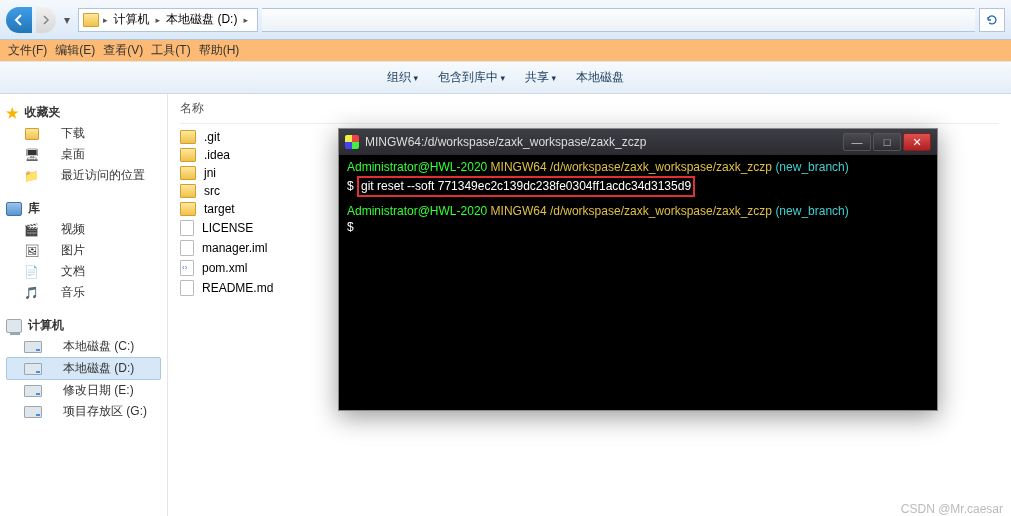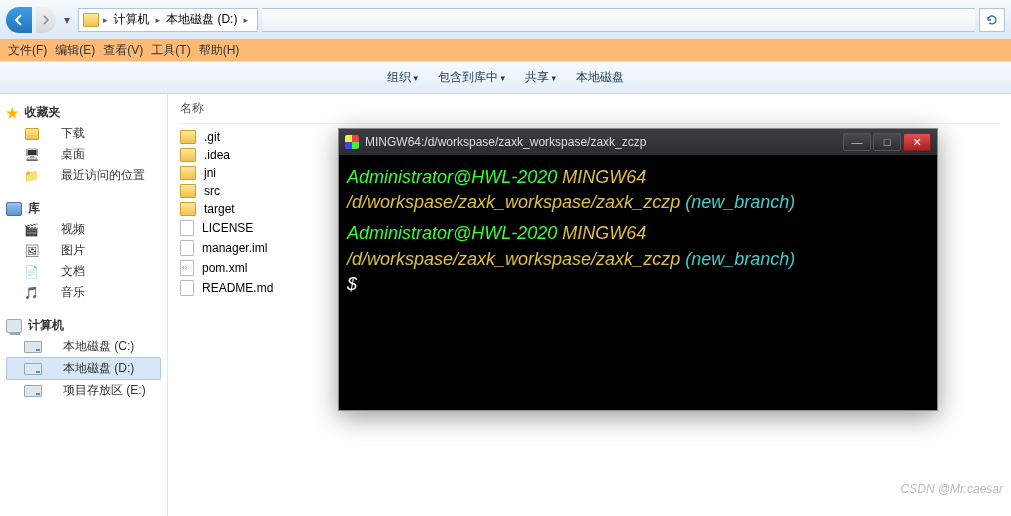--- a/index.html
+++ b/index.html
@@ -45,28 +45,28 @@
 .file-ico { width:14px; height:16px; background:#fff; border:1px solid #bbb; border-radius:1px; position:relative; }
 .file-ico.xml::after { content:"‹›"; position:absolute; font-size:8px; color:#5080c0; left:1px; top:2px; }
 
 
 .term-window { position:absolute; left:338px; top:128px; width:600px; height:283px; background:#000; border:1px solid #888; box-shadow:0 6px 24px rgba(0,0,0,0.4); }
 .term-title { height:26px; background: linear-gradient(#3e3e46, #2a2a30); display:flex; align-items:center; padding:0 6px; color:#ddd; font-size:12px; gap:6px; }
 .term-title .ticon { width:14px; height:14px; display:inline-block; background: conic-gradient(#e44 0 90deg, #4e4 90deg 180deg, #44e 180deg 270deg, #ee4 270deg 360deg); border-radius:2px; }
 .term-ctrls { margin-left:auto; display:flex; gap:2px; }
 .term-ctrls div { width:28px; height:18px; border:1px solid #555; background: linear-gradient(#4a4a50, #2d2d32); color:#ccc; font-size:11px; display:flex; align-items:center; justify-content:center; border-radius:2px;}
 .term-ctrls .close { background: linear-gradient(#e05050, #b02020); border-color:#802020; color:#fff; }
-.term-body { padding: 10px 8px; font-family: Consolas, monospace; font-size:18px; color:#fff; line-height:1.4;font-style:italic; }
+.term-body { padding: 4px 8px; font-family: Consolas, monospace; font-size:12px; color:#fff; line-height:1.4; }
 .g { color:#33ff33; }
 .y { color:#e0c040; }
 .c { color:#40d0d0; }
 .w { color:#fff; }
 .boxed { border:2px solid #e03030; padding: 0 2px; display:inline-block; }
 
-.watermark { position:absolute; right:8px; bottom:20px; color:#bbb; font-size:12px; z-index:10;font-style:italic;}
+.watermark { position:absolute; right:8px; bottom:0; color:#bbb; font-size:12px; z-index:10;}
 
 
 .drive { width:18px; height:12px; background:#dfe6ec; border:1px solid #9aa7b3; border-radius:1px; position:relative; }
 .drive::after { content:""; position:absolute; right:1px; bottom:1px; width:4px; height:2px; background:#4a90d9; }
 .lib-ico { width:16px; height:14px; background:linear-gradient(#9cc3ea,#5a96cc); border:1px solid #3a74a8; border-radius:2px; }
 .pc-ico { width:16px; height:14px; background:#dfe6ec; border:1px solid #9aa7b3; border-radius:2px; position:relative; }
 .pc-ico::after{content:"";position:absolute;left:3px;bottom:-3px;width:10px;height:2px;background:#9aa7b3;}
 </style>
 </head>
 <body>
@@ -166,21 +166,25 @@
       <div class="side-item">
           <span class="drive"></span>
           <span>本地磁盘 (C:)</span>
         </div>
       <div class="side-item sel">
           <span class="drive"></span>
           <span>本地磁盘 (D:)</span>
         </div>
       <div class="side-item">
           <span class="drive"></span>
-          <span>项目存放区 (E:)</span>
+          <span>修改日期 (E:)</span>
+        </div>
+      <div class="side-item">
+          <span class="drive"></span>
+          <span>项目存放区 (G:)</span>
         </div>
     </div>
   </div>
 
   <div class="content">
     <div class="col-head">
       <div class="col-name">名称</div>
     </div>
     <div class="file-list">
       <div class="file-row">
@@ -233,20 +237,24 @@
       <div class="close">✕</div>
     </div>
   </div>
   <div class="term-body">
     <div>
       <span class="g">Administrator@HWL-2020</span>
       <span class="y"> <span>MINGW64</span> </span>
       <span class="y">/d/workspase/zaxk_workspase/zaxk_zczp</span>
       <span class="c"> <span>(new_branch)</span></span>
     </div>
+    <div>
+      <span class="w">$</span>
+      <span class="boxed"><span class="w">git reset --soft 771349ec2c139dc238fe0304ff1acdc34d3135d9</span></span>
+    </div>
     <div style="height:6px"></div>
     <div>
       <span class="g">Administrator@HWL-2020</span>
       <span class="y"> <span>MINGW64</span> </span>
       <span class="y">/d/workspase/zaxk_workspase/zaxk_zczp</span>
       <span class="c"> <span>(new_branch)</span></span>
     </div>
     <div>
       <span class="w">$</span>
     </div>

